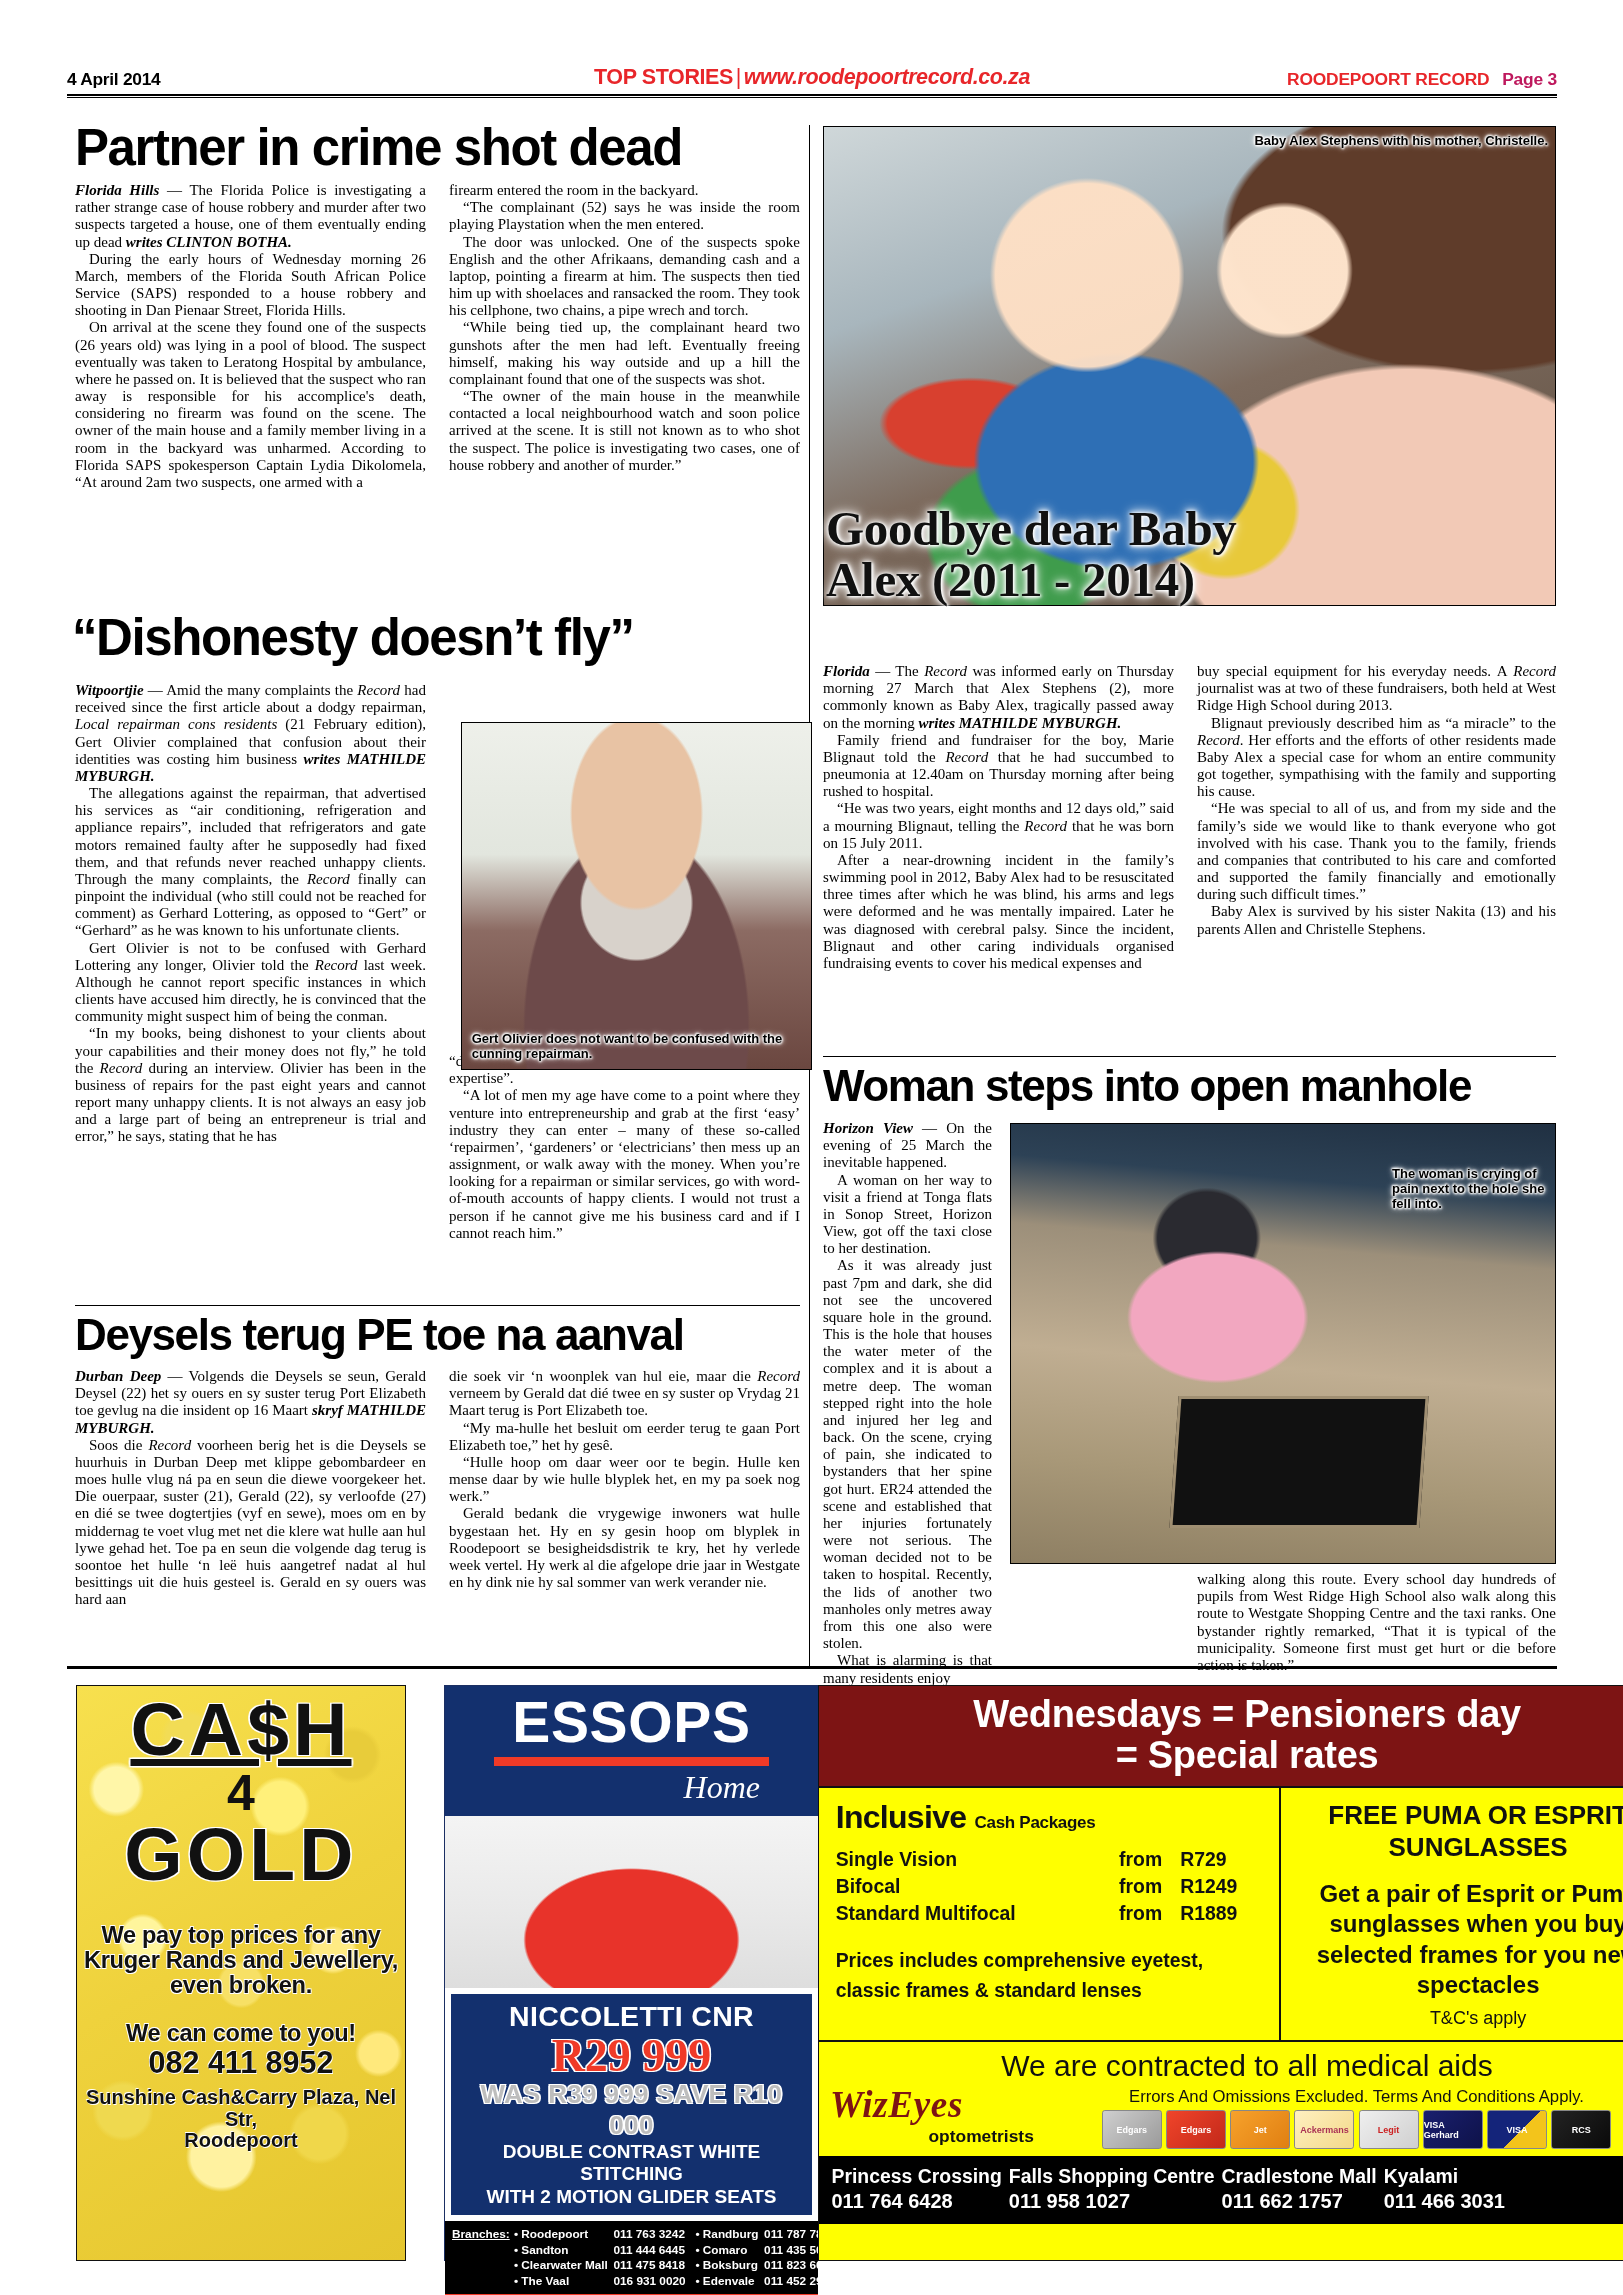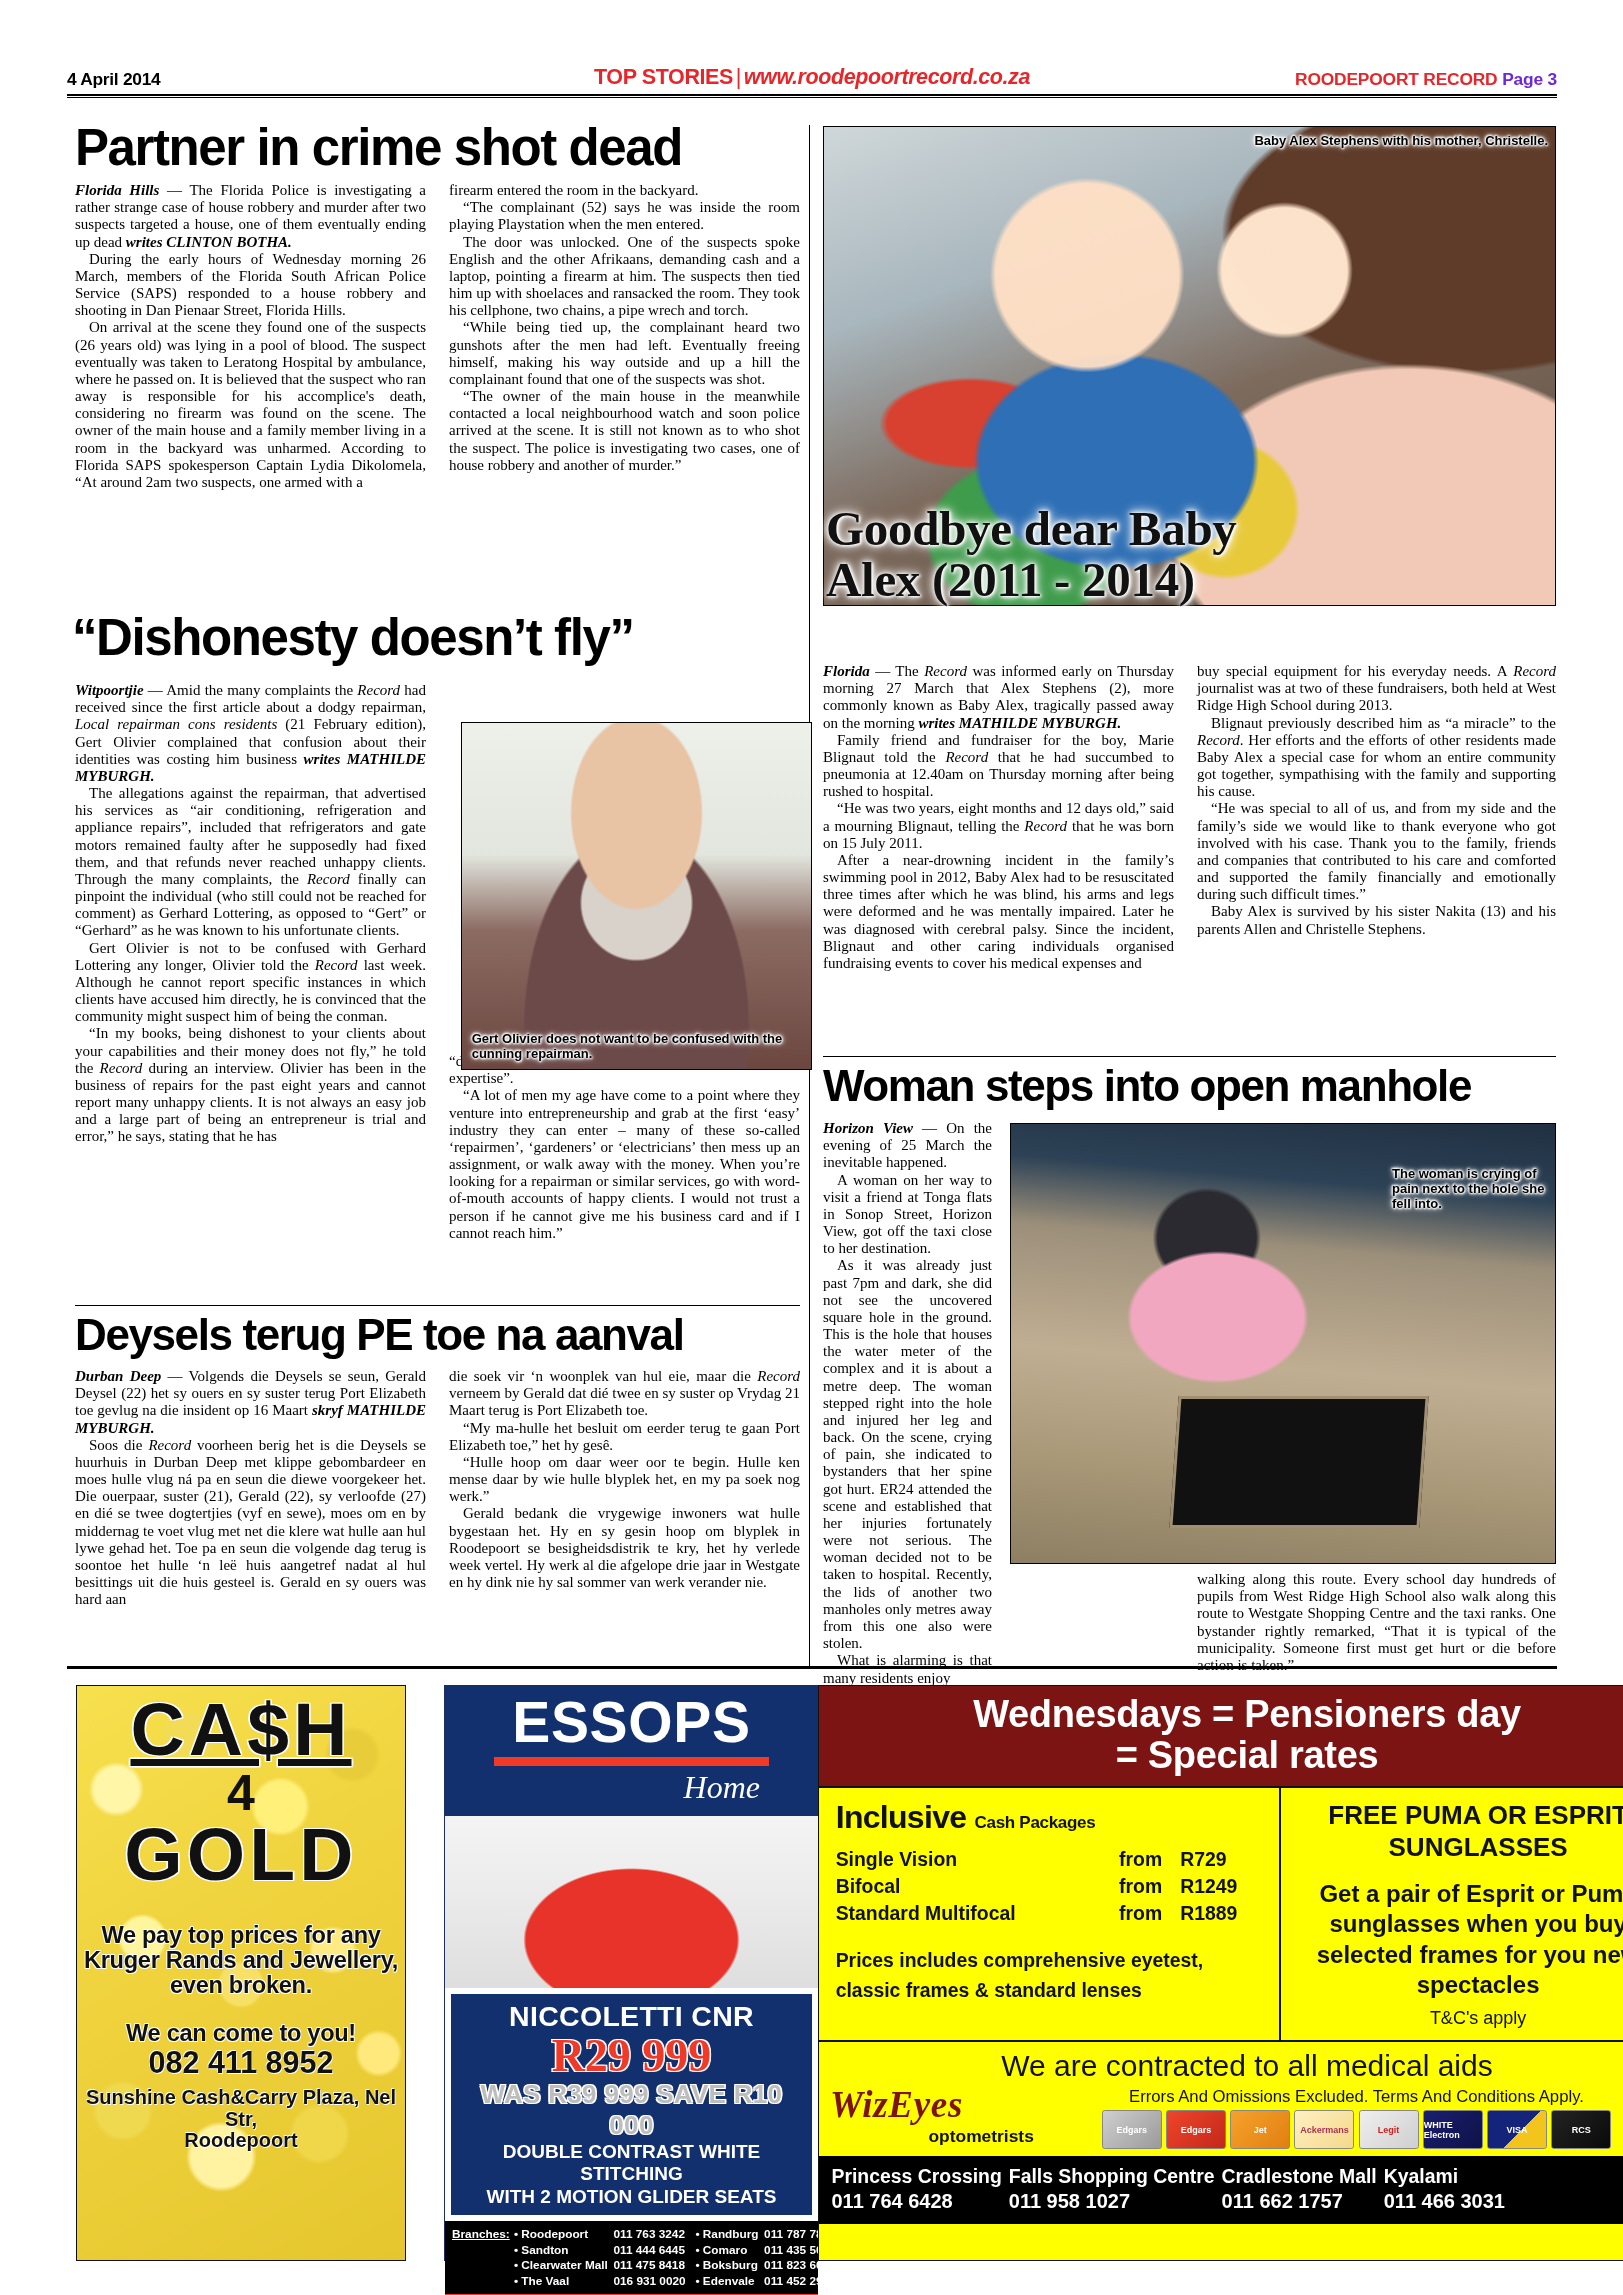--- a/index.html
+++ b/index.html
@@ -33,21 +33,21 @@
     white-space:nowrap;
   }
   .mh-center .tops { color:#e8262a; }
   .mh-center .bar { color:#e8262a; font-weight:normal; padding:0 2.8px; }
   .mh-center .url { color:#e8262a; font-style:italic; }
   .mh-right {
     font-family:"Liberation Sans", sans-serif;
     font-weight:bold; font-size:17.4px; letter-spacing:-0.2px; white-space:nowrap;
   }
   .mh-right .rr { color:#e8262a; }
-  .mh-right .pg { color:#6d28d9; }
+  .mh-right .pg { color:#be185d;margin-left:8px; }
   .rule-top {
     position:absolute; left:67px; top:94px; width:1490px;
     border-top:2.8px solid #000; border-bottom:0.7px solid #000; height:4.2px;
   }
 
   
   .col { position:absolute; }
 
   
   h1.hl {
@@ -478,21 +478,21 @@
         <div class="w2">optometrists</div>
       </div>
       <div class="wiz-errors">
         <div class="wiz-errtxt">Errors And Omissions Excluded. Terms And Conditions Apply.</div>
         <div class="cards" id="wiz-cards">
             <div class="card" style="background:linear-gradient(135deg,#cfcfcf,#9a9a9a);color:#fff;">Edgars</div>
             <div class="card" style="background:linear-gradient(135deg,#f0452a,#c2281a);color:#fff;">Edgars</div>
             <div class="card" style="background:linear-gradient(135deg,#f7a22b,#e07f12);color:#fff;">Jet</div>
             <div class="card" style="background:linear-gradient(135deg,#fff0c0,#f3d98a);color:#a35;">Ackermans</div>
             <div class="card" style="background:linear-gradient(135deg,#efefef,#cfcfcf);color:#c22;">Legit</div>
-            <div class="card" style="background:linear-gradient(135deg,#1a1f6e,#0e1249);color:#fff;">WHITE Electron</div>
+            <div class="card" style="background:linear-gradient(135deg,#1a1f6e,#0e1249);color:#fff;">VISA Gerhard</div>
             <div class="card" style="background:linear-gradient(135deg,#14247a 0 55%,#f3c41b 55% 100%);color:#fff;">VISA</div>
             <div class="card" style="background:linear-gradient(135deg,#232323,#0a0a0a);color:#fff;">RCS</div>
           </div>
       </div>
     </div>
     <div class="wiz-foot" id="wiz-stores">
         <div><span>Princess Crossing</span><br><span class="ph">011 764 6428</span></div>
         <div><span>Falls Shopping Centre</span><br><span class="ph">011 958 1027</span></div>
         <div><span>Cradlestone Mall</span><br><span class="ph">011 662 1757</span></div>
         <div><span>Kyalami</span><br><span class="ph">011 466 3031</span></div>

